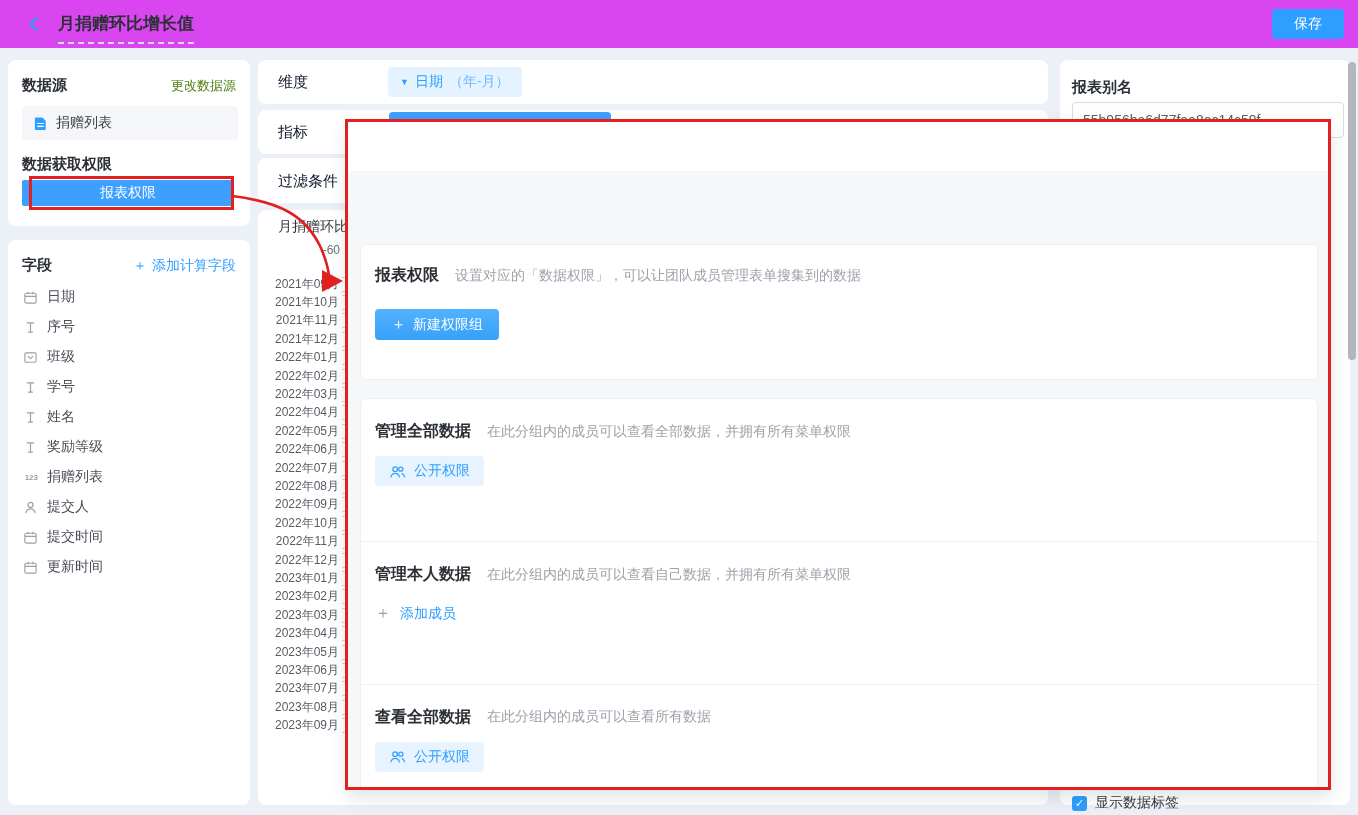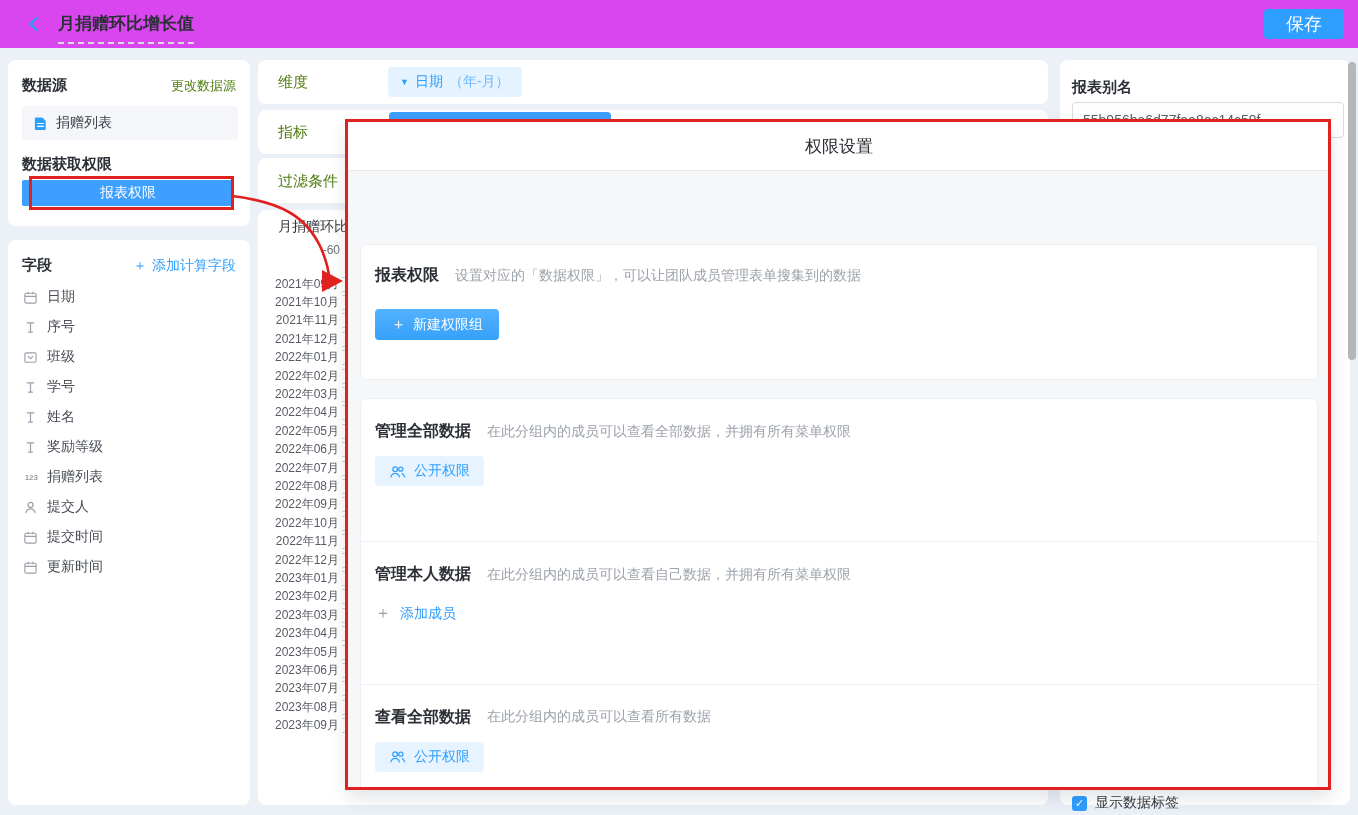--- a/index.html
+++ b/index.html
@@ -4,21 +4,21 @@
 <style>
   html,body{margin:0;padding:0;}
   .stage{position:relative;width:1358px;height:815px;background:#ecf1f8;overflow:hidden;
          font-family:"Liberation Sans",sans-serif;color:#333;}
   
   .topbar{position:absolute;left:0;top:0;width:1358px;height:48px;background:#d946ef;box-shadow:0 1px 0 #eef1f5;}
   .back{position:absolute;left:24px;top:14px;width:20px;height:20px;cursor:pointer;}
   .pg-title{position:absolute;left:58px;top:12px;font-size:17px;font-weight:bold;color:#2b2f36;
             padding-bottom:7px;border-bottom:2px dashed #d8dbe0;}
   .save-btn{position:absolute;right:14px;top:9px;height:30px;padding:0 22px;background:#2e9fff;color:#fff;
-            font-size:18px;border:none;border-radius:4px;cursor:pointer;font-family:inherit;}
+            font-size:14px;border:none;border-radius:4px;cursor:pointer;font-family:inherit;}
   
   .card{position:absolute;background:#fff;border-radius:8px;}
   
   .ds-card{left:8px;top:60px;width:242px;height:166px;}
   .ds-head{position:absolute;left:14px;right:14px;top:16px;display:flex;justify-content:space-between;align-items:center;}
   .ds-title{font-size:15px;font-weight:bold;color:#2b2f36;}
   .link{font-size:13px;color:#4d7c0f;cursor:pointer;}
   .ds-item{position:absolute;left:14px;top:46px;width:216px;height:34px;background:#f4f6f9;border-radius:4px;
            display:flex;align-items:center;gap:8px;padding-left:10px;box-sizing:border-box;font-size:14px;color:#3a3f46;cursor:pointer;}
   .ds-perm-title{position:absolute;left:14px;top:95px;font-size:15px;font-weight:bold;color:#2b2f36;}
@@ -28,21 +28,21 @@
   .fields-card{left:8px;top:240px;width:242px;height:565px;}
   .fields-head{position:absolute;left:14px;right:14px;top:16px;display:flex;justify-content:space-between;align-items:center;}
   .add-calc{font-size:14px;color:#2e9fff;cursor:pointer;display:inline-flex;gap:5px;align-items:center;}
   .field-list{position:absolute;left:14px;top:42px;right:8px;}
   .field-row{height:30px;display:flex;align-items:center;gap:9px;font-size:14px;color:#4a4f57;cursor:grab;}
   .ic{width:16px;height:16px;color:#99a0a9;display:inline-flex;align-items:center;justify-content:flex-end;flex:none;}
   .ic svg{width:15px;height:15px;}
   .num123{font-size:8px;color:#99a0a9;letter-spacing:0;font-weight:bold;}
   
   .row-card{position:absolute;left:258px;width:790px;background:#fff;border-radius:8px;}
-  .row-label{position:absolute;left:20px;top:50%;transform:translateY(-50%);font-size:15px;color:#4d7c0f;}
+  .row-label{position:absolute;left:20px;top:50%;transform:translateY(-50%);font-size:15px;color:#0f172a;}
   .dim-tag{position:absolute;left:130px;top:7px;height:30px;display:inline-flex;align-items:center;gap:6px;
            background:#e4f3ff;border-radius:4px;padding:0 12px;font-size:14px;cursor:pointer;}
   .dim-tag .caret{font-size:9px;color:#2e9fff;}
   .dim-tag .fld{color:#2e9fff;}
   .dim-tag .gran{color:#6db9ff;}
   .metric-pill{position:absolute;left:389px;top:112px;width:222px;height:30px;background:#3d9fff;border-radius:4px;z-index:1;}
   
   .chart-card{left:258px;top:210px;width:790px;height:595px;}
   .chart-title{position:absolute;left:20px;top:8px;width:72px;overflow:hidden;white-space:nowrap;font-size:14px;color:#33373d;}
   .axis-tick{position:absolute;left:54px;top:33px;width:28px;text-align:right;font-size:12px;color:#6b7077;}
@@ -344,21 +344,20 @@
     <input class="alias-input" value="55b956ba6d77fee8ec14c59f" style="">
     <div class="show-label-row">
       <span class="cbx">✓</span>
       <span>显示数据标签</span>
     </div>
   </div>
 
   <div class="scroll-thumb"></div>
 
   <div class="modal">
-    <div class="modal-header">权限设置</div>
     <div class="modal-body">
       <div class="mcard mcard-a">
         <div class="sec-title-row">
           <span class="sec-title">报表权限</span>
           <span class="sec-desc">设置对应的「数据权限」，可以让团队成员管理表单搜集到的数据</span>
         </div>
         <button class="new-group-btn">
           <span class="plus">＋</span>
           <span>新建权限组</span>
         </button>

